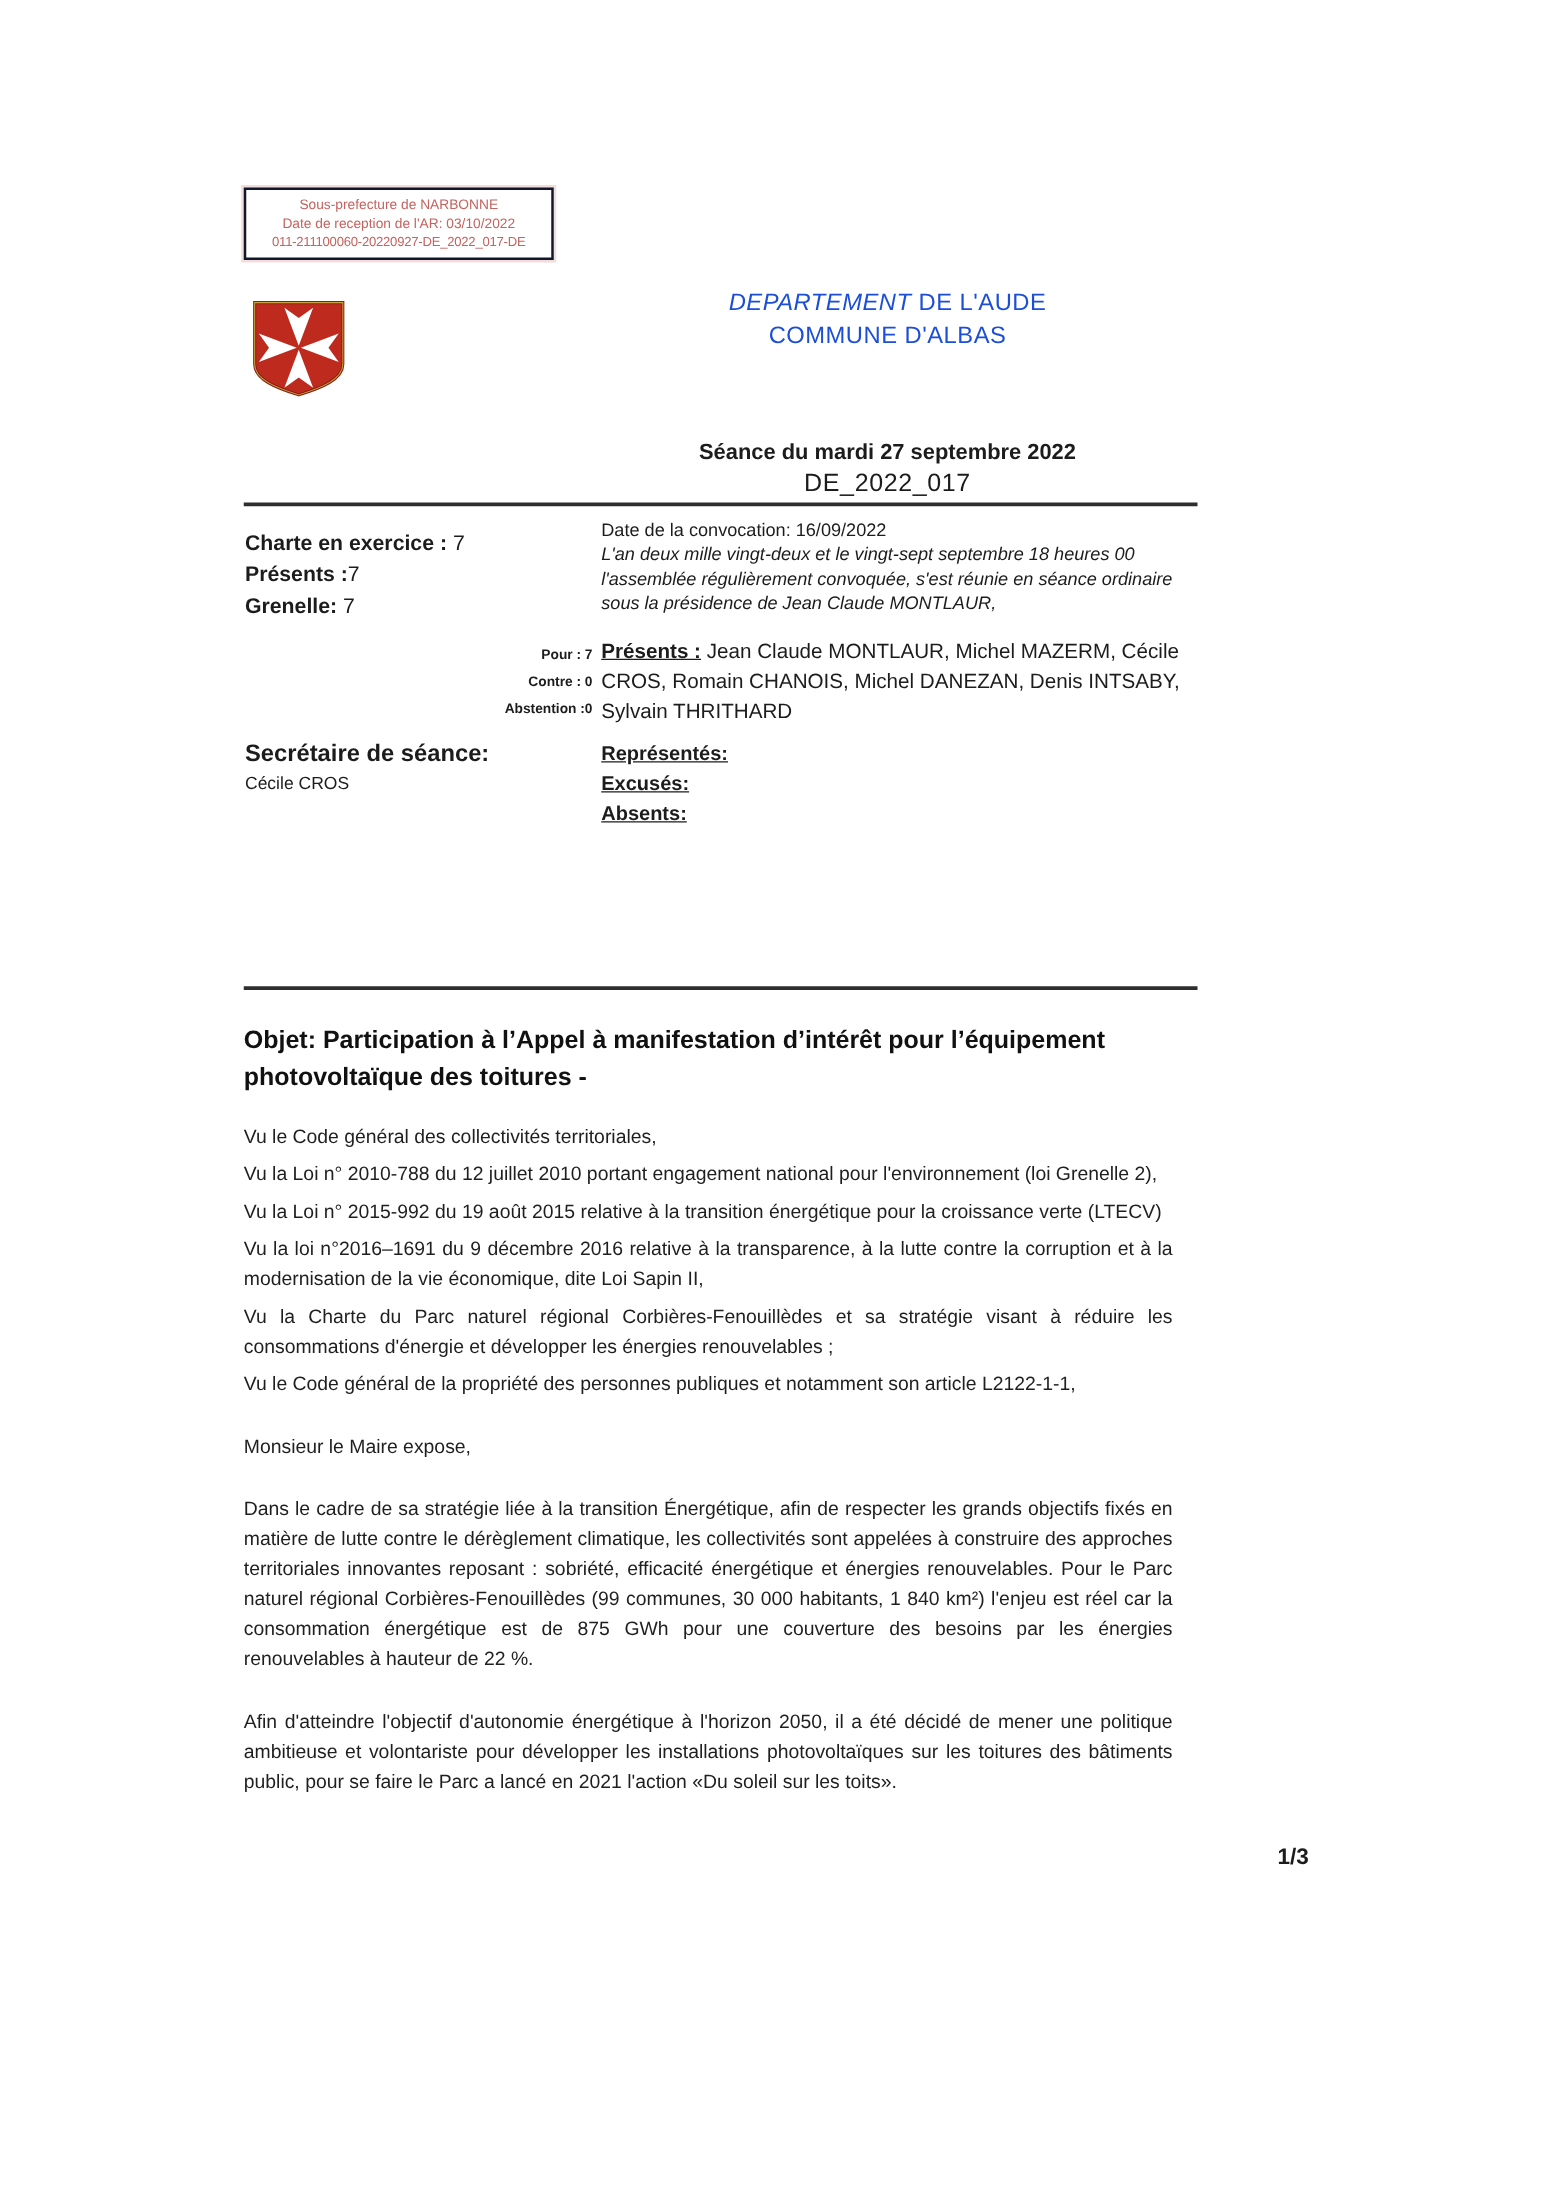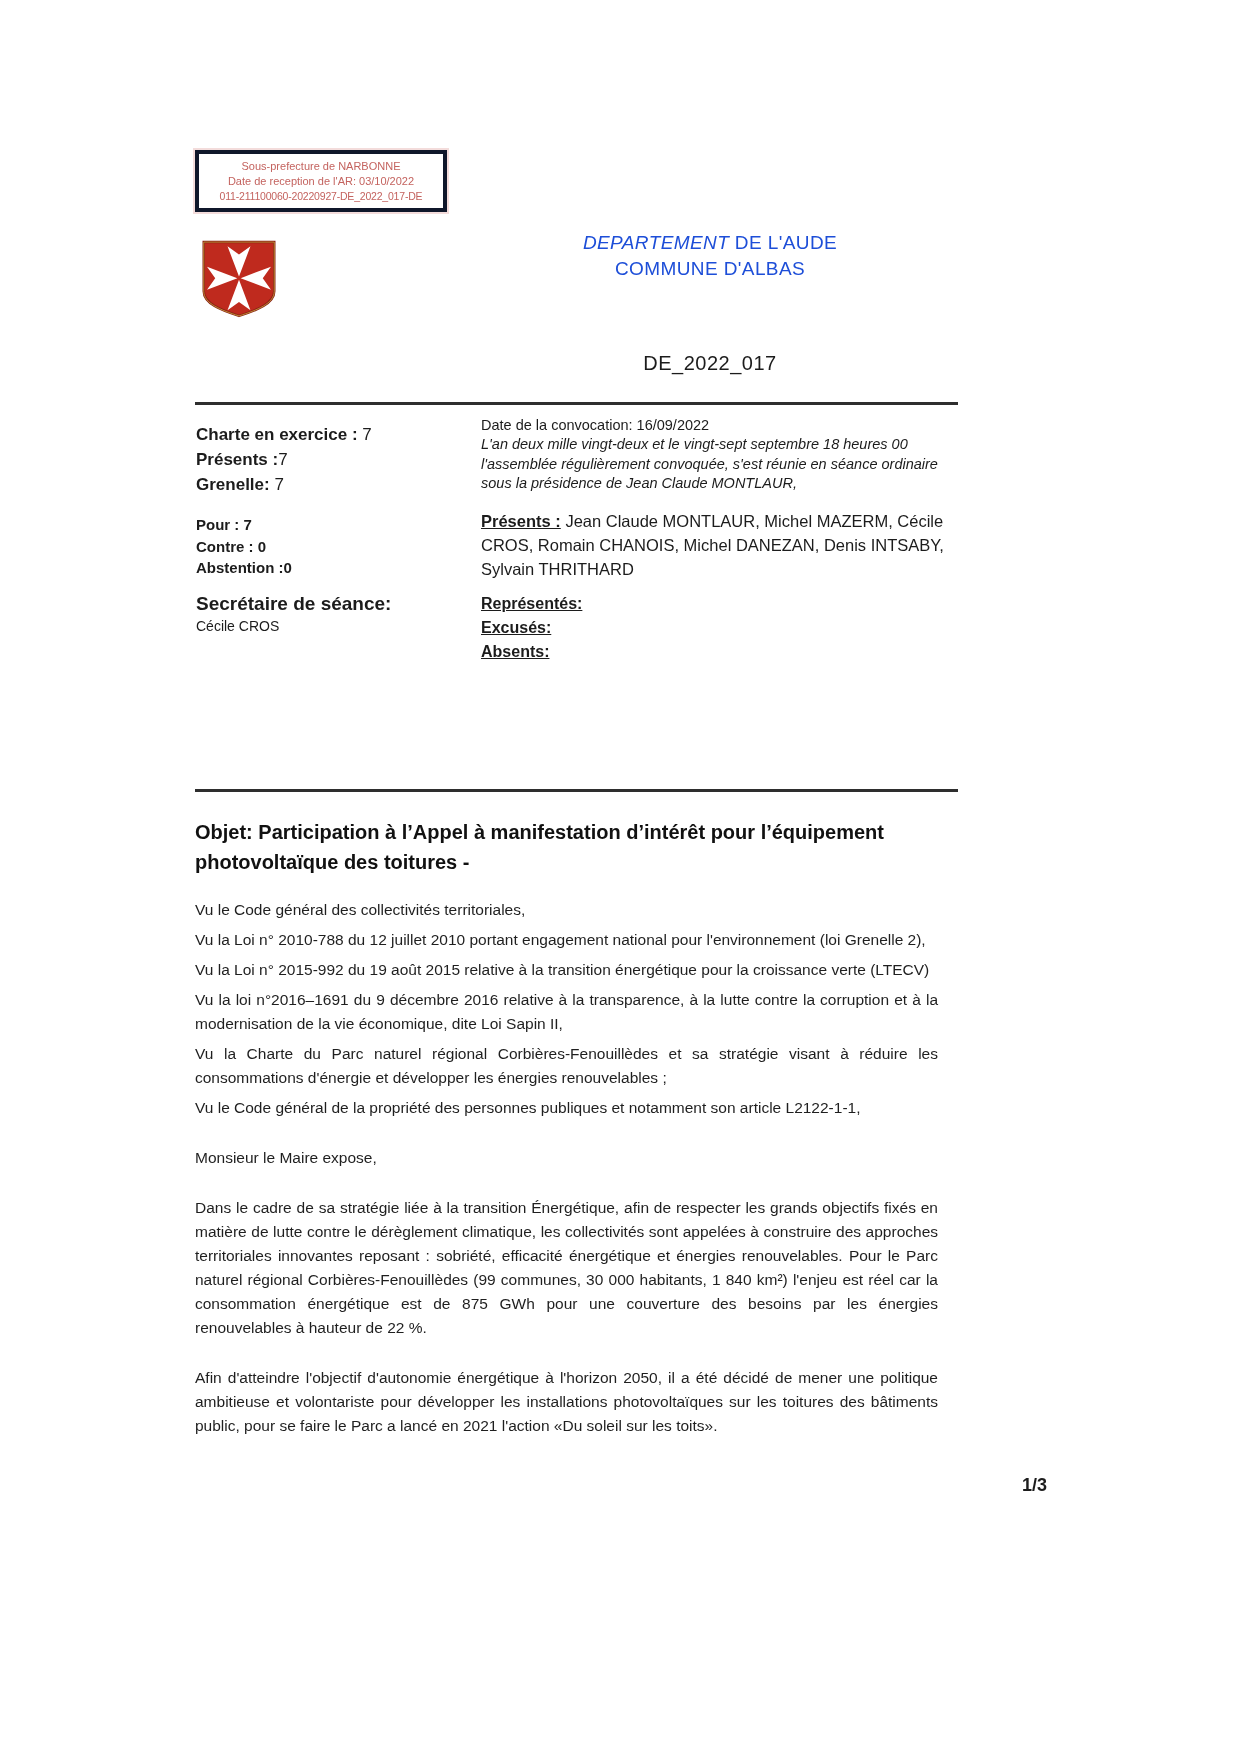--- a/index.html
+++ b/index.html
@@ -3,21 +3,21 @@
 <meta charset="utf-8">
 <style>
   html,body{margin:0;padding:0;background:#ffffff;}
   .page{
     position:relative;width:1240px;height:1753px;background:#fff;
     font-family:"Liberation Sans", sans-serif;color:#222;overflow:hidden;
   }
   
   .stamp{
     position:absolute;left:195px;top:150px;width:240px;padding:5px 2px 4px 2px;
-    border:4px solid #0f172a;box-shadow:0 0 0 2px #f3dcdb;
+    border:2px solid #0f172a;box-shadow:0 0 0 2px #f3dcdb;
     color:#c4635f;text-align:center;font-size:11px;line-height:15px;
   }
   .stamp .l3{font-size:10.5px;letter-spacing:-0.2px;}
   
   .crest{position:absolute;left:198px;top:236px;width:82px;height:86px;}
   .crest svg{width:100%;height:100%;display:block;}
   
   .dept-header{
     position:absolute;left:480px;top:230px;width:460px;text-align:center;
     font-size:19px;line-height:26px;color:#1d4ed8;letter-spacing:.4px;
@@ -28,21 +28,21 @@
   .seance-title{font-weight:bold;font-size:17.5px;line-height:24px;}
   .seance-ref{font-weight:normal;font-size:20px;line-height:28px;letter-spacing:.5px;}
   
   .rule{position:absolute;left:195px;width:763px;height:3px;background:#2e2e2e;}
   .rule1{top:402px;}
   .rule2{top:789px;}
   
   .left-col{position:absolute;left:196px;top:422px;width:278px;color:#1c1c1c;}
   .lc-big{font-size:17px;line-height:25px;}
   .lc-big .b{font-weight:bold;}
-  .lc-small{font-size:15px;line-height:21.5px;font-weight:bold;}
+  .lc-small{font-size:11px;line-height:21.5px;font-weight:bold;text-align:right;}
   .lc-gap{height:17px;}
   .lc-gap2{height:13px;}
   .secretaire-label{font-weight:bold;font-size:19px;line-height:24px;}
   .secretaire-value{font-size:14px;line-height:20px;}
   
   .right-col{position:absolute;left:481px;top:415px;width:478px;color:#1c1c1c;}
   .convocation{font-size:14.5px;line-height:20px;}
   .convocation-text{font-size:14.5px;line-height:19.5px;font-style:italic;}
   .rc-gap{height:15px;}
   .rc-gap2{height:11px;}
@@ -82,20 +82,21 @@
       <path d="M52,49 L89,35 L79,49 L89,63 Z" fill="#ffffff"></path>
     </svg>
   </div>
 
   <div class="dept-header">
     <div><span class="ital">DEPARTEMENT</span><span> DE L'AUDE</span></div>
     <div>COMMUNE D'ALBAS</div>
   </div>
 
   <div class="seance">
+    <div class="seance-title">Séance du mardi 27 septembre 2022</div>
     <div class="seance-ref">DE_2022_017</div>
   </div>
 
   <div class="rule rule1"></div>
 
   <div class="left-col">
     <div class="lc-big"><span class="b">Charte en exercice :</span> <span>7</span></div>
     <div class="lc-big"><span class="b">Présents :</span><span>7</span></div>
     <div class="lc-big"><span class="b">Grenelle:</span> <span>7</span></div>
     <div class="lc-gap"></div>

